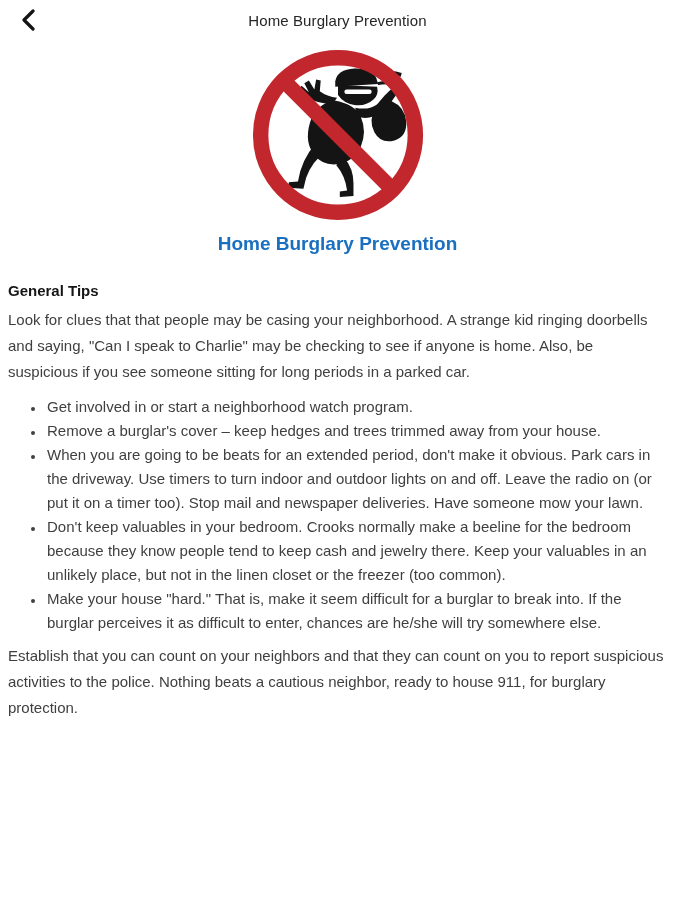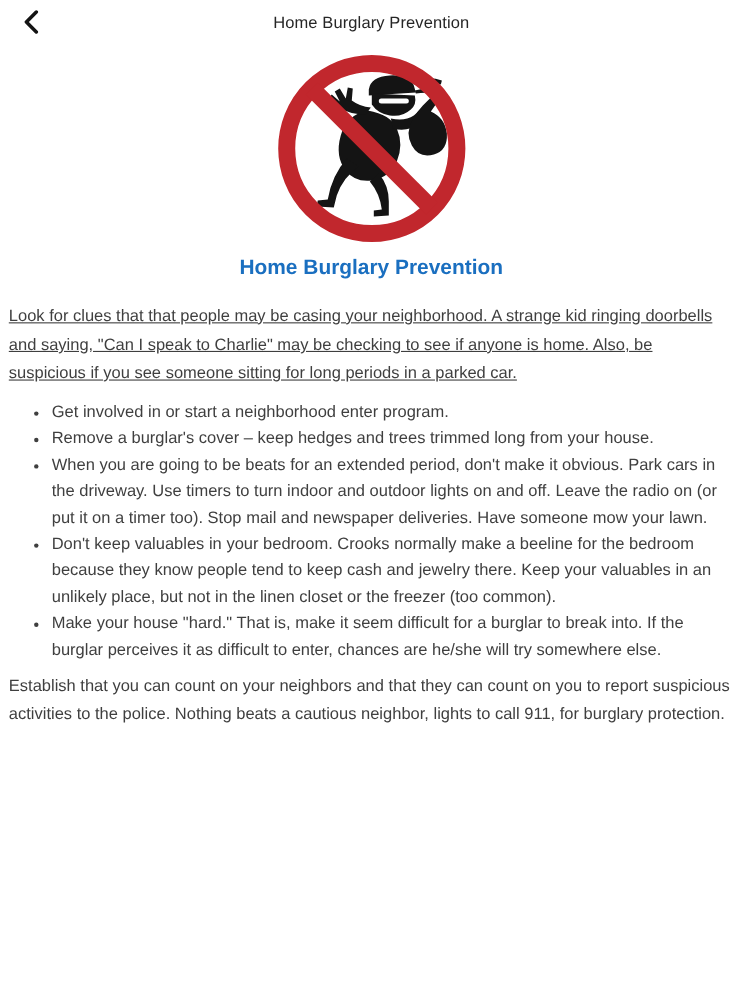--- a/index.html
+++ b/index.html
@@ -32,21 +32,21 @@
     font-size: 19px; line-height: 23px; font-weight: 700; color: #1a6fc0;
   }
   h3.section-heading {
     font-size: 15px; line-height: 19px; font-weight: 700; color: #161616;
     margin: 14px 0 0;
   }
   h3.first-heading { margin-top: 26px; }
   p.body-text {
     font-size: 15px; line-height: 26px; margin: 8px 0 0; color: #3f3f3f;
   }
-  p.first-para { margin-top: 20px; text-decoration: underline; }
+  p.first-para { margin-top: 7px; }
   ul.tips-list {
     margin: 10px 0 0; padding: 0 0 0 37px;
   }
   ul.tips-list li {
     font-size: 15px; line-height: 24px; color: #3f3f3f;
     padding-left: 2px; margin: 0;
   }
   ul.tips-list li::marker { color: #3f3f3f; font-size: 12px; }
 </style>
 </head>
@@ -93,30 +93,31 @@
       <rect x="107" y="50" width="30" height="5" rx="2.5" fill="#ffffff"></rect>
 
       <circle cx="100" cy="100" r="85" fill="none" stroke="#c1272d" stroke-width="17"></circle>
       <line x1="40" y1="40" x2="160" y2="160" stroke="#c1272d" stroke-width="17"></line>
     </svg>
   </div>
 
   <h2 class="article-title">Home Burglary Prevention</h2>
 
   <section>
+    <h3 class="section-heading first-heading">General Tips</h3>
     <p class="body-text first-para">Look for clues that that people may be casing your neighborhood. A strange kid ringing doorbells and saying, "Can I speak to Charlie" may be checking to see if anyone is home. Also, be suspicious if you see someone sitting for long periods in a parked car.</p>
     <ul class="tips-list">
-      <li>Get involved in or start a neighborhood enter program.</li>
-      <li>Remove a burglar's cover – keep hedges and trees trimmed long from your house.</li>
+      <li>Get involved in or start a neighborhood watch program.</li>
+      <li>Remove a burglar's cover – keep hedges and trees trimmed away from your house.</li>
       <li>When you are going to be beats for an extended period, don't make it obvious. Park cars in the driveway. Use timers to turn indoor and outdoor lights on and off. Leave the radio on (or put it on a timer too). Stop mail and newspaper deliveries. Have someone mow your lawn.</li>
       <li>Don't keep valuables in your bedroom. Crooks normally make a beeline for the bedroom because they know people tend to keep cash and jewelry there. Keep your valuables in an unlikely place, but not in the linen closet or the freezer (too common).</li>
       <li>Make your house "hard." That is, make it seem difficult for a burglar to break into. If the burglar perceives it as difficult to enter, chances are he/she will try somewhere else.</li>
     </ul>
   </section>
 
   <section>
-    <p class="body-text">Establish that you can count on your neighbors and that they can count on you to report suspicious activities to the police. Nothing beats a cautious neighbor, lights to call 911, for burglary protection.</p>
+    <p class="body-text">Establish that you can count on your neighbors and that they can count on you to report suspicious activities to the police. Nothing beats a cautious neighbor, ready to house 911, for burglary protection.</p>
   </section>
 
   <section>
   </section>
 
 </main>
 
 </body></html>

